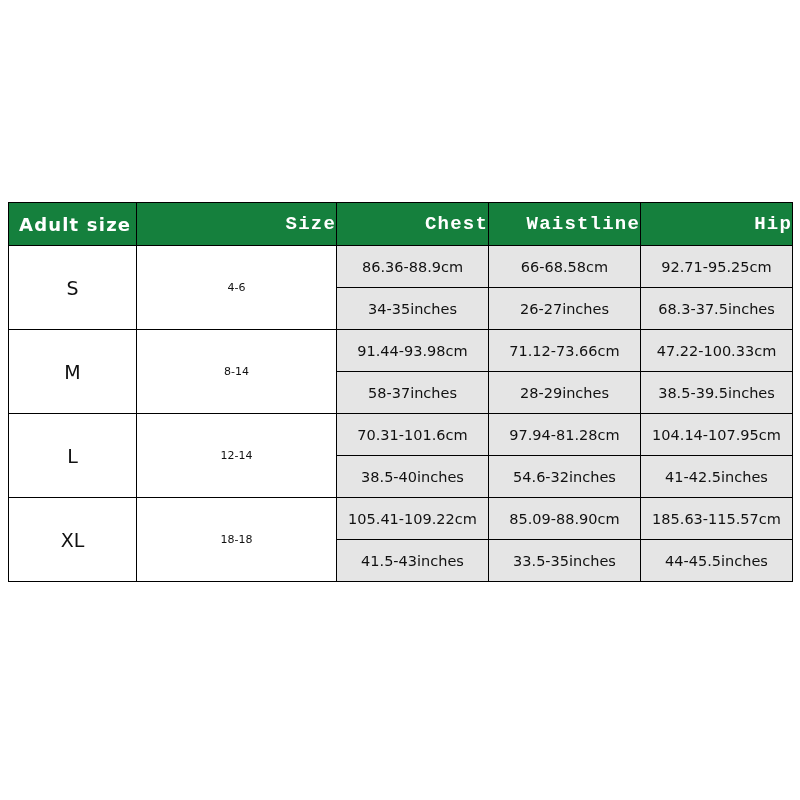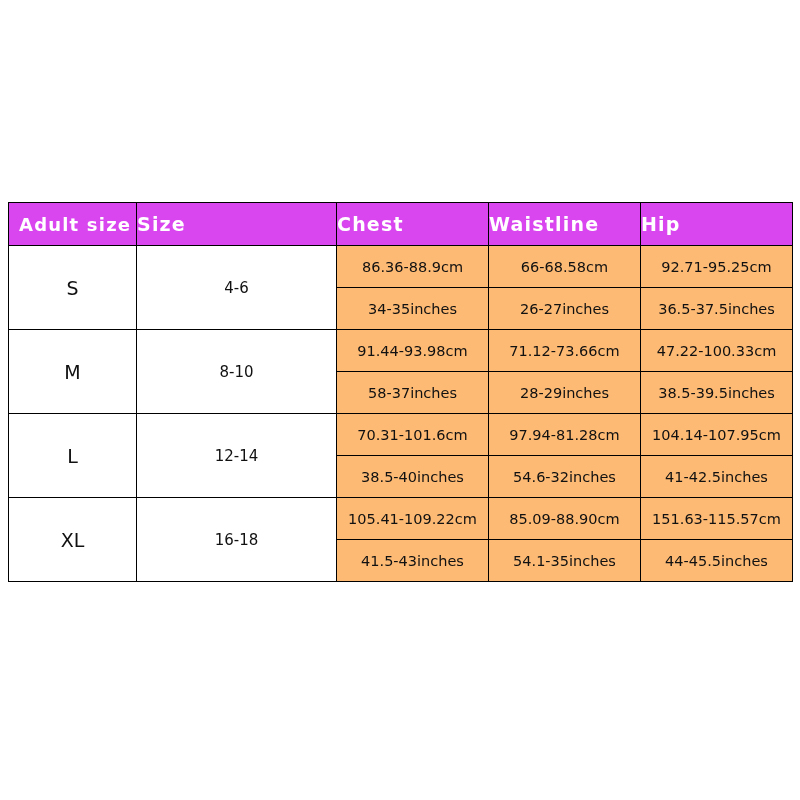--- a/index.html
+++ b/index.html
@@ -27,59 +27,60 @@
     border-collapse: collapse;
     table-layout: fixed;
   }
   .size-chart td, .size-chart th {
     border: 1px solid #000000;
     padding: 0;
     margin: 0;
   }
   
   .hdr-row th {
-    background: #d946ef;
+    background: #15803d;
     color: #ffffff;
     height: 42px;
     font-size: 19px;
     font-weight: bold;
     letter-spacing: 1.2px;
     border: 1px solid #000000;
     vertical-align: middle;
   }
   .hdr-adult {
     text-align: left;
     padding-left: 10px !important;
     font-size: 18px !important;
   }
   .hdr-center {
-    text-align: left;
+    text-align: right;
+    font-family: Liberation Mono, monospace;
   }
   
   .cell-size-letter {
     text-align: center;
     font-size: 19px;
     color: #111111;
     vertical-align: middle;
     background: #ffffff;
   }
   .cell-size-num {
     text-align: center;
-    font-size: 15px;
+    font-size: 11px;
     color: #111111;
     vertical-align: middle;
     background: #ffffff;
   }
   .cell-measure {
     text-align: center;
     font-size: 14.5px;
     color: #111111;
     height: 41px;
     vertical-align: middle;
-    background: #fdba74;
+    background: #e5e5e5;
   }
   .col-adult { width: 128px; }
   .col-size  { width: 200px; }
   .col-chest { width: 152px; }
   .col-waist { width: 152px; }
   .col-hip   { width: 152px; }
 </style>
 </head>
 <body>
 
@@ -109,26 +110,26 @@
       <tr>
         <td class="cell-size-letter" rowspan="2">S</td>
         <td class="cell-size-num" rowspan="2">4-6</td>
         <td class="cell-measure">86.36-88.9cm</td>
         <td class="cell-measure">66-68.58cm</td>
         <td class="cell-measure">92.71-95.25cm</td>
       </tr>
       <tr>
         <td class="cell-measure">34-35inches</td>
         <td class="cell-measure">26-27inches</td>
-        <td class="cell-measure">36.5-37.5inches</td>
+        <td class="cell-measure">68.3-37.5inches</td>
       </tr>
 
       <tr>
         <td class="cell-size-letter" rowspan="2">M</td>
-        <td class="cell-size-num" rowspan="2">8-10</td>
+        <td class="cell-size-num" rowspan="2">8-14</td>
         <td class="cell-measure">91.44-93.98cm</td>
         <td class="cell-measure">71.12-73.66cm</td>
         <td class="cell-measure">47.22-100.33cm</td>
       </tr>
       <tr>
         <td class="cell-measure">58-37inches</td>
         <td class="cell-measure">28-29inches</td>
         <td class="cell-measure">38.5-39.5inches</td>
       </tr>
 
@@ -140,26 +141,26 @@
         <td class="cell-measure">104.14-107.95cm</td>
       </tr>
       <tr>
         <td class="cell-measure">38.5-40inches</td>
         <td class="cell-measure">54.6-32inches</td>
         <td class="cell-measure">41-42.5inches</td>
       </tr>
 
       <tr>
         <td class="cell-size-letter" rowspan="2">XL</td>
-        <td class="cell-size-num" rowspan="2">16-18</td>
+        <td class="cell-size-num" rowspan="2">18-18</td>
         <td class="cell-measure">105.41-109.22cm</td>
         <td class="cell-measure">85.09-88.90cm</td>
-        <td class="cell-measure">151.63-115.57cm</td>
+        <td class="cell-measure">185.63-115.57cm</td>
       </tr>
       <tr>
         <td class="cell-measure">41.5-43inches</td>
-        <td class="cell-measure">54.1-35inches</td>
+        <td class="cell-measure">33.5-35inches</td>
         <td class="cell-measure">44-45.5inches</td>
       </tr>
     </tbody>
   </table>
 
 </div>
 
 </body></html>

